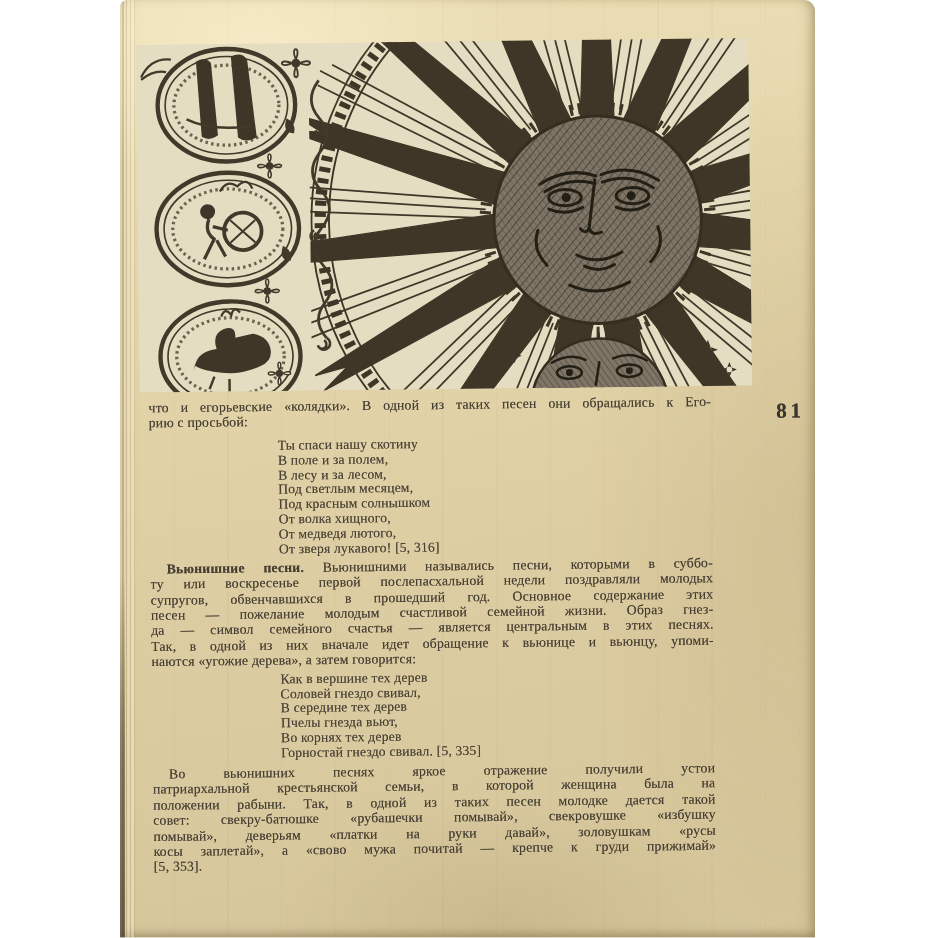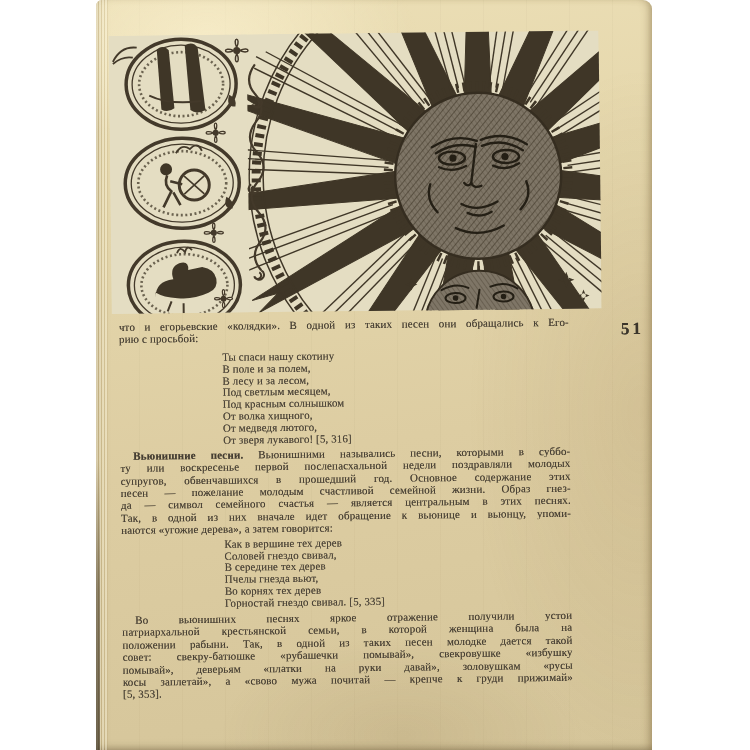--- a/index.html
+++ b/index.html
@@ -225,21 +225,21 @@
           <path d="M150,64 a5,5 0 1 1 -7,6 a3.5,3.5 0 1 0 5,-4"></path>
           <path d="M141,150 a5,5 0 1 0 7,6 a3.5,3.5 0 1 1 -5,-4"></path>
           <path d="M150,236 a5,5 0 1 1 -7,6 a3.5,3.5 0 1 0 5,-4"></path>
           <path d="M4,26 q8,-16 24,-14 m-24,16 q10,-8 20,-6" stroke-width="1.8"></path>
           <path d="M120,60 q8,4 6,12 q-10,0 -6,-12 z" fill="#43392a" stroke="none"></path>
           <path d="M116,162 q8,4 6,12 q-10,0 -6,-12 z" fill="#43392a" stroke="none"></path>
         </g>
       </svg>
 
       <div class="textblock">
-        <div class="pagenum">51</div>
+        <div class="pagenum">81</div>
 
         <div class="tl jl">что и егорьевские «колядки». В одной из таких песен они обращались к Его-</div>
         <div class="tl ll">рию с просьбой:</div>
 
         <div class="verse v1">
           <div class="tl ll">Ты спаси нашу скотину</div>
           <div class="tl ll">В поле и за полем,</div>
           <div class="tl ll">В лесу и за лесом,</div>
           <div class="tl ll">Под светлым месяцем,</div>
           <div class="tl ll">Под красным солнышком</div>

